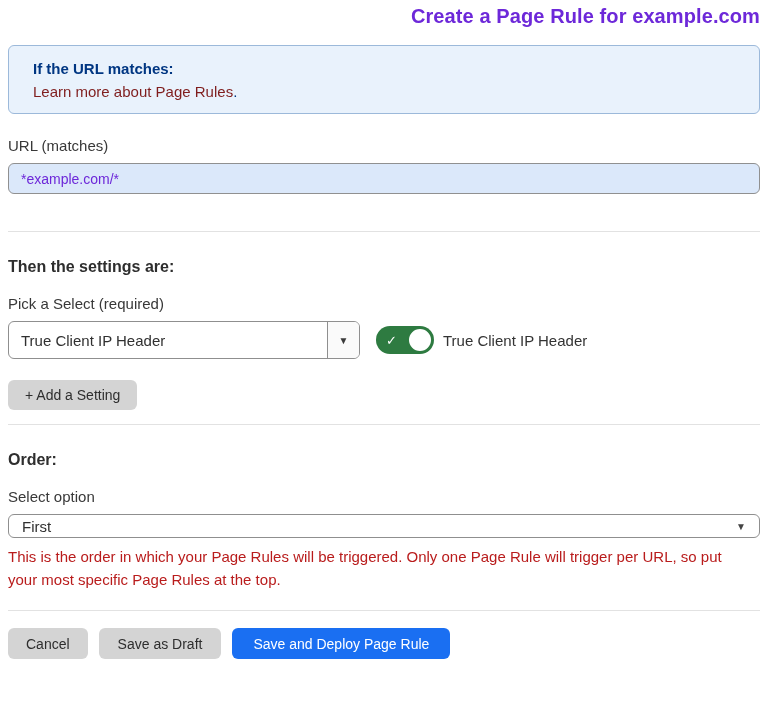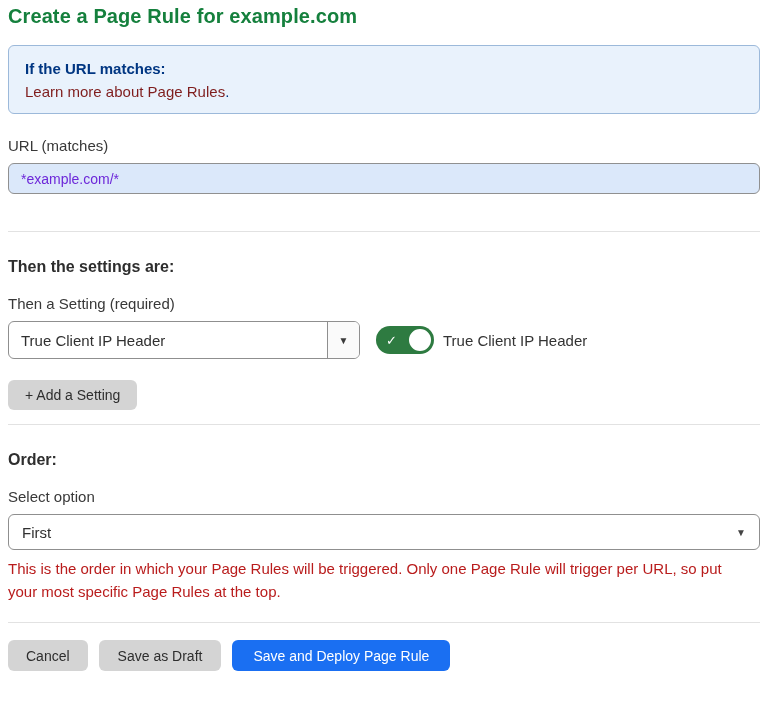--- a/index.html
+++ b/index.html
@@ -8,29 +8,30 @@
     width: 769px;
     height: 708px;
     font-family: "Liberation Sans", "DejaVu Sans", sans-serif;
     color: #2b2b2b;
     padding: 5px 9px 0 8px;
     overflow: hidden;
   }
   .page-title {
     font-size: 20px;
     font-weight: bold;
-    color: #15803d;
+    color: #6d28d9;
     letter-spacing: 0.1px;
     margin-bottom: 17px;
+    text-align: right;
   }
   .info-box {
     background: #e9f2fc;
     border: 1px solid #9cb9da;
     border-radius: 6px;
-    padding: 11px 16px 10px 16px;
+    padding: 11px 16px 10px 24px;
     color: #003682;
     font-size: 15px;
     line-height: 23px;
     margin-bottom: 23px;
   }
   .info-box .info-heading {
     font-weight: bold;
     font-size: 15px;
   }
   .info-link-line a {
@@ -160,21 +161,21 @@
   .add-setting-btn {
     margin-top: 21px;
     height: 30px;
     padding: 0 17px;
   }
   .order-select {
     display: flex;
     align-items: center;
     justify-content: space-between;
     width: 100%;
-    height: 36px;
+    height: 24px;
     background: #ffffff;
     border: 1px solid #8f8f8f;
     border-radius: 6px;
     padding: 0 13px;
     cursor: pointer;
   }
   .order-select .select-text {
     font-size: 15px;
     color: #303030;
   }
@@ -211,21 +212,21 @@
   <div class="info-link-line"><a>Learn more about Page Rules</a><span>.</span></div>
 </div>
 
 <div class="field-label">URL (matches)</div>
 <input class="url-input" type="text" value="*example.com/*" style="">
 
 <div class="divider divider-1"></div>
 
 <h2 class="section-heading">Then the settings are:</h2>
 
-<div class="field-label picker-label">Then a Setting (required)</div>
+<div class="field-label picker-label">Pick a Select (required)</div>
 
 <div class="setting-row">
   <div class="setting-select">
     <span class="select-text">True Client IP Header</span>
     <span class="select-arrow-seg">▼</span>
   </div>
   <div class="toggle">
     <span class="check">✓</span>
     <span class="knob"></span>
   </div>

